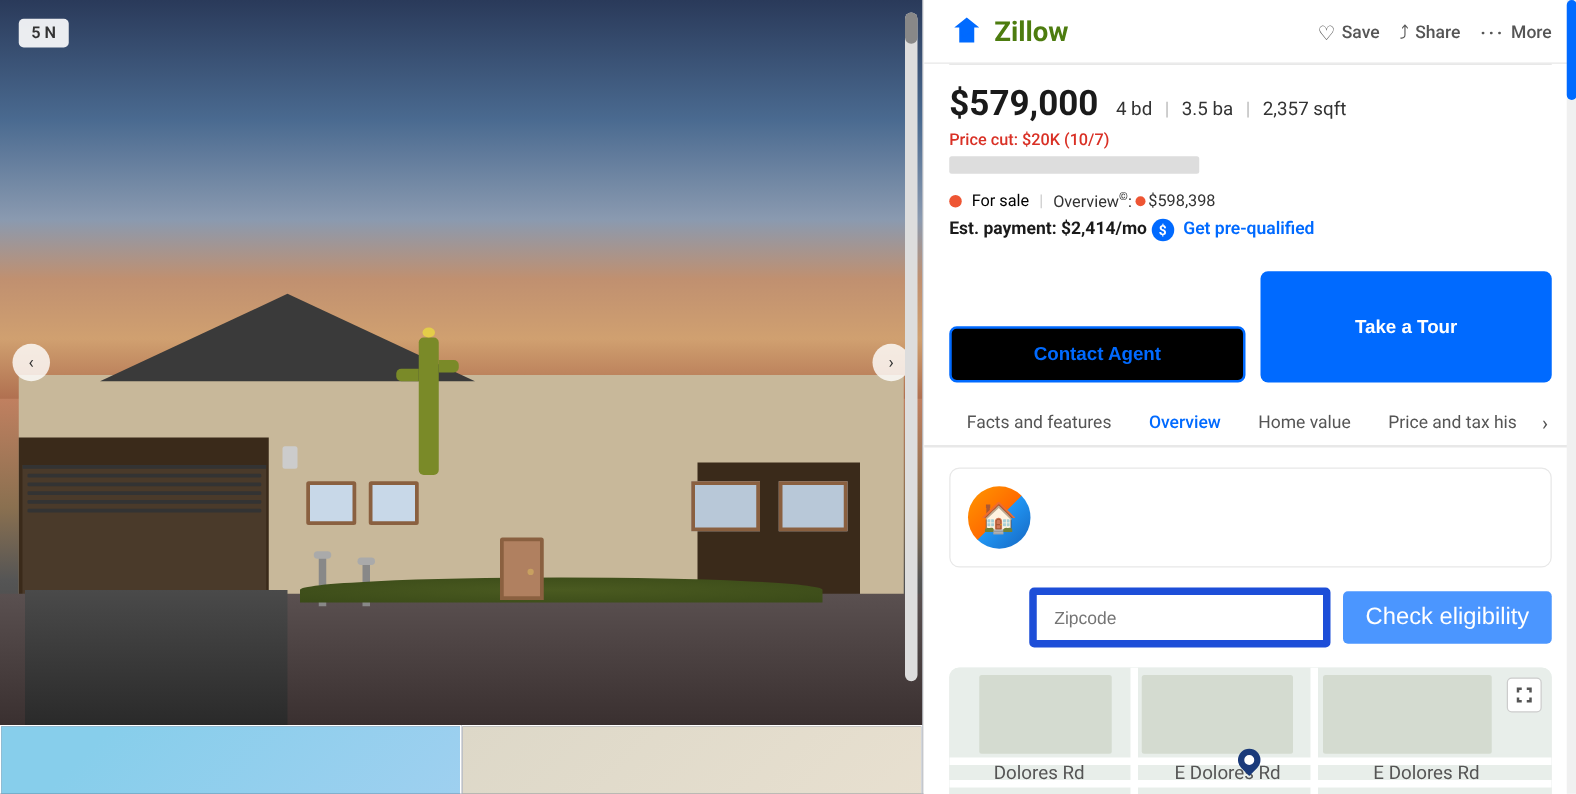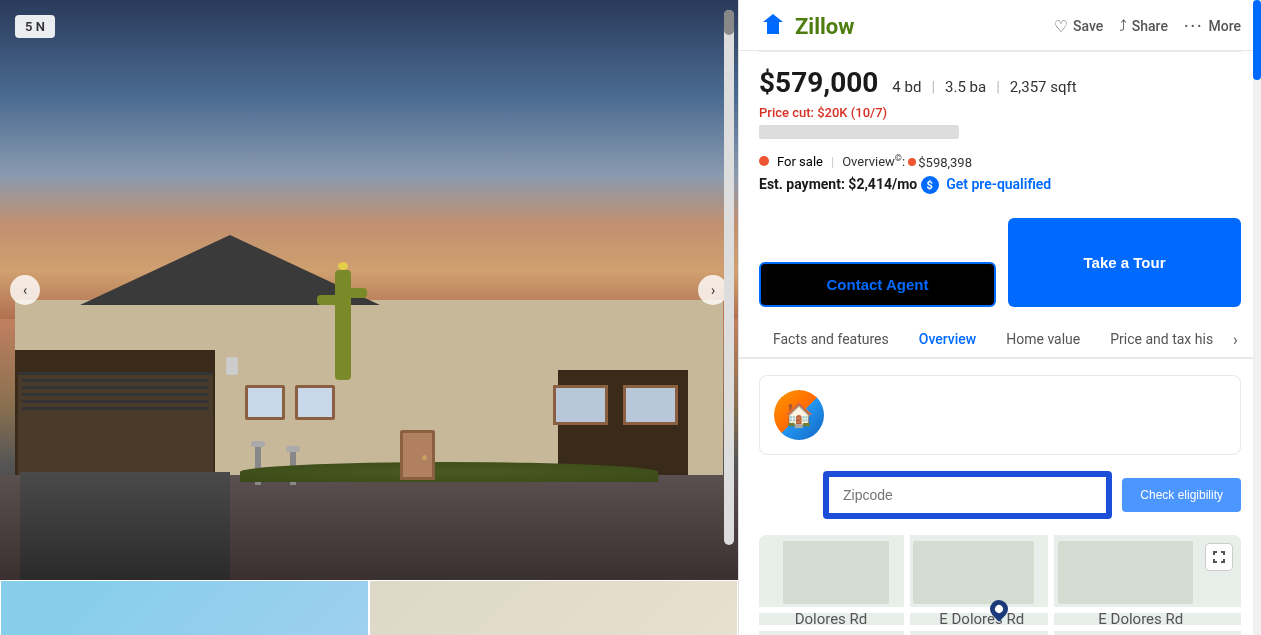--- a/index.html
+++ b/index.html
@@ -175,21 +175,21 @@
     
     .zipcode-row {
       display: flex; gap: 10px; align-items: center; margin-bottom: 16px; padding-left: 64px;
     }
     .zipcode-input {
       flex: 1; padding: 10px 14px; border: 6px solid #1d4ed8; border-radius: 4px;
       font-size: 14px; color: #999;
     }
     .check-btn {
       padding: 10px 18px; background: #006aff; color: #fff;
-      border: none; border-radius: 4px; font-size: 12px; font-weight: 500;
+      border: none; border-radius: 4px; font-size: 19px; font-weight: 500;
       cursor: pointer; opacity: 0.7;
     }
 
     
     .map-area {
       height: 120px; background: #e8eeea; border-radius: 8px; position: relative;
       overflow: hidden;
     }
     .map-bg {
       width: 100%; height: 100%;

